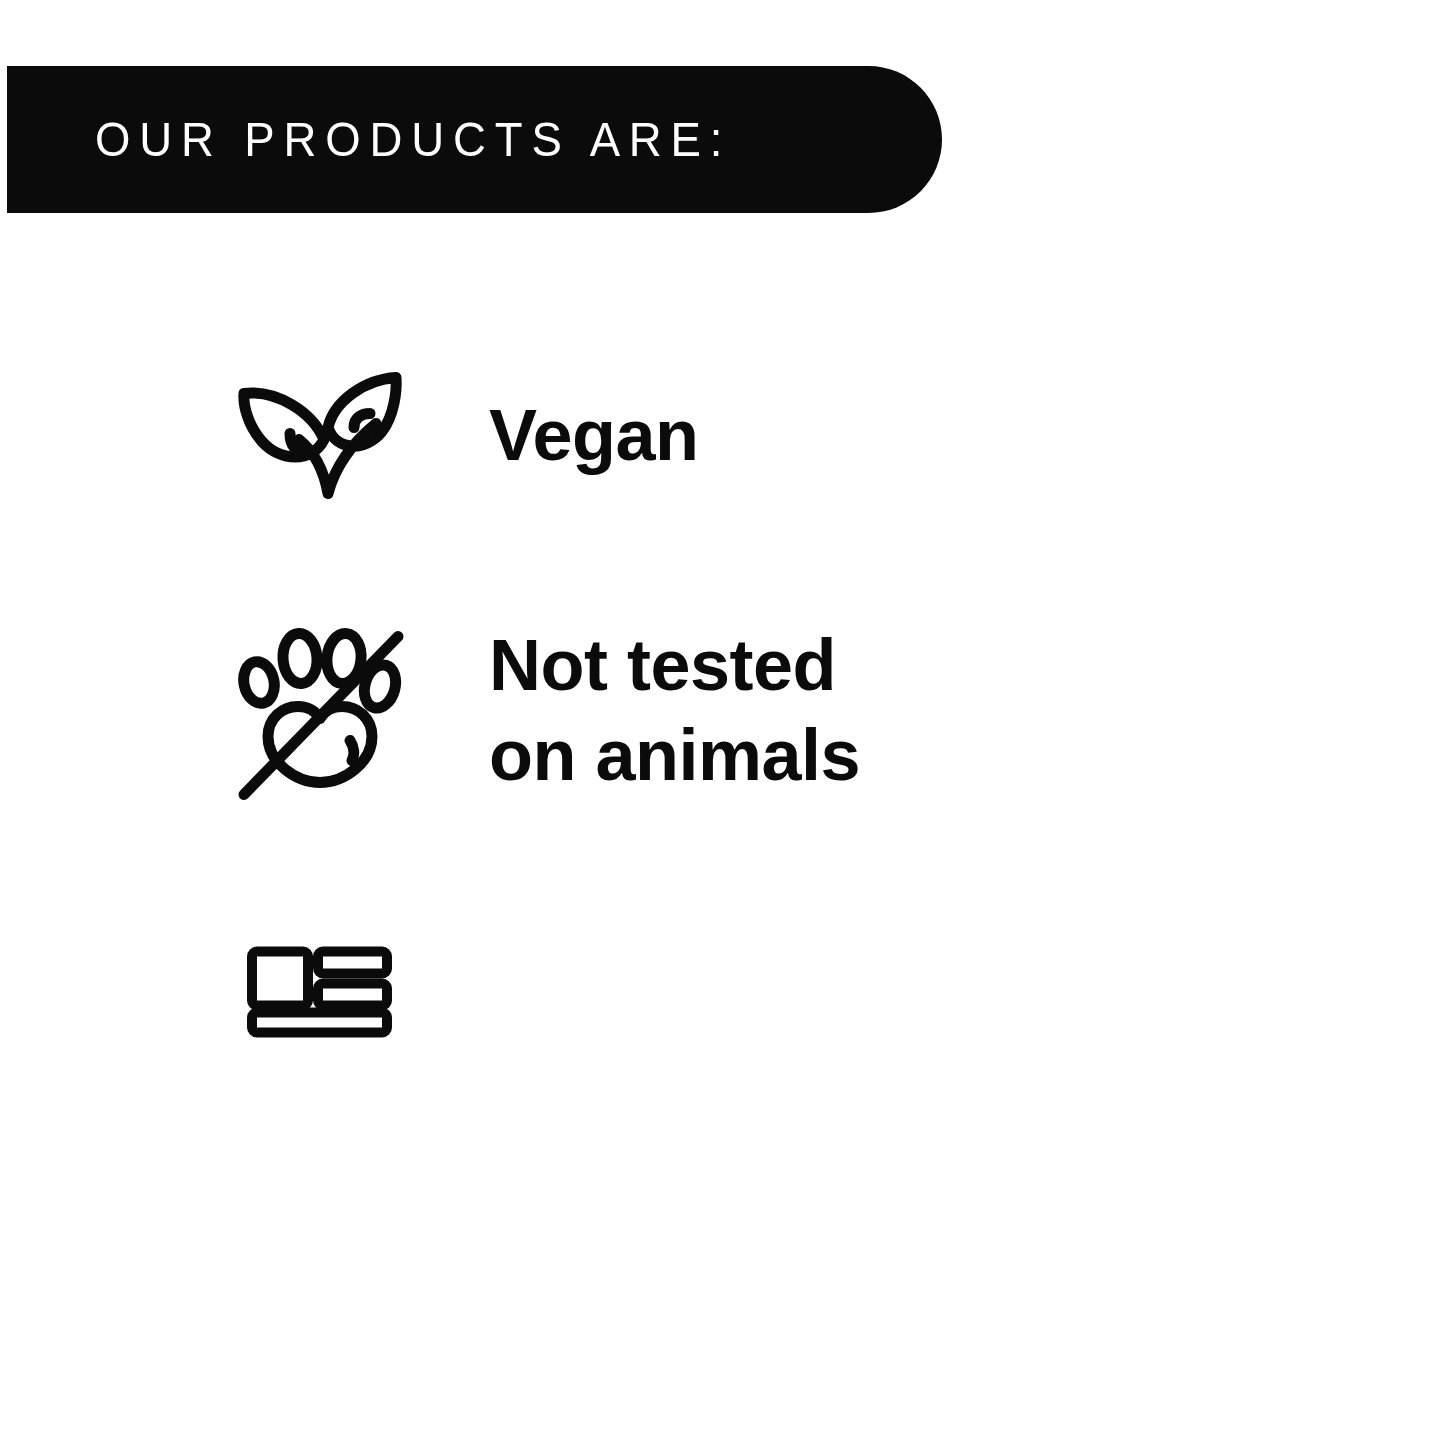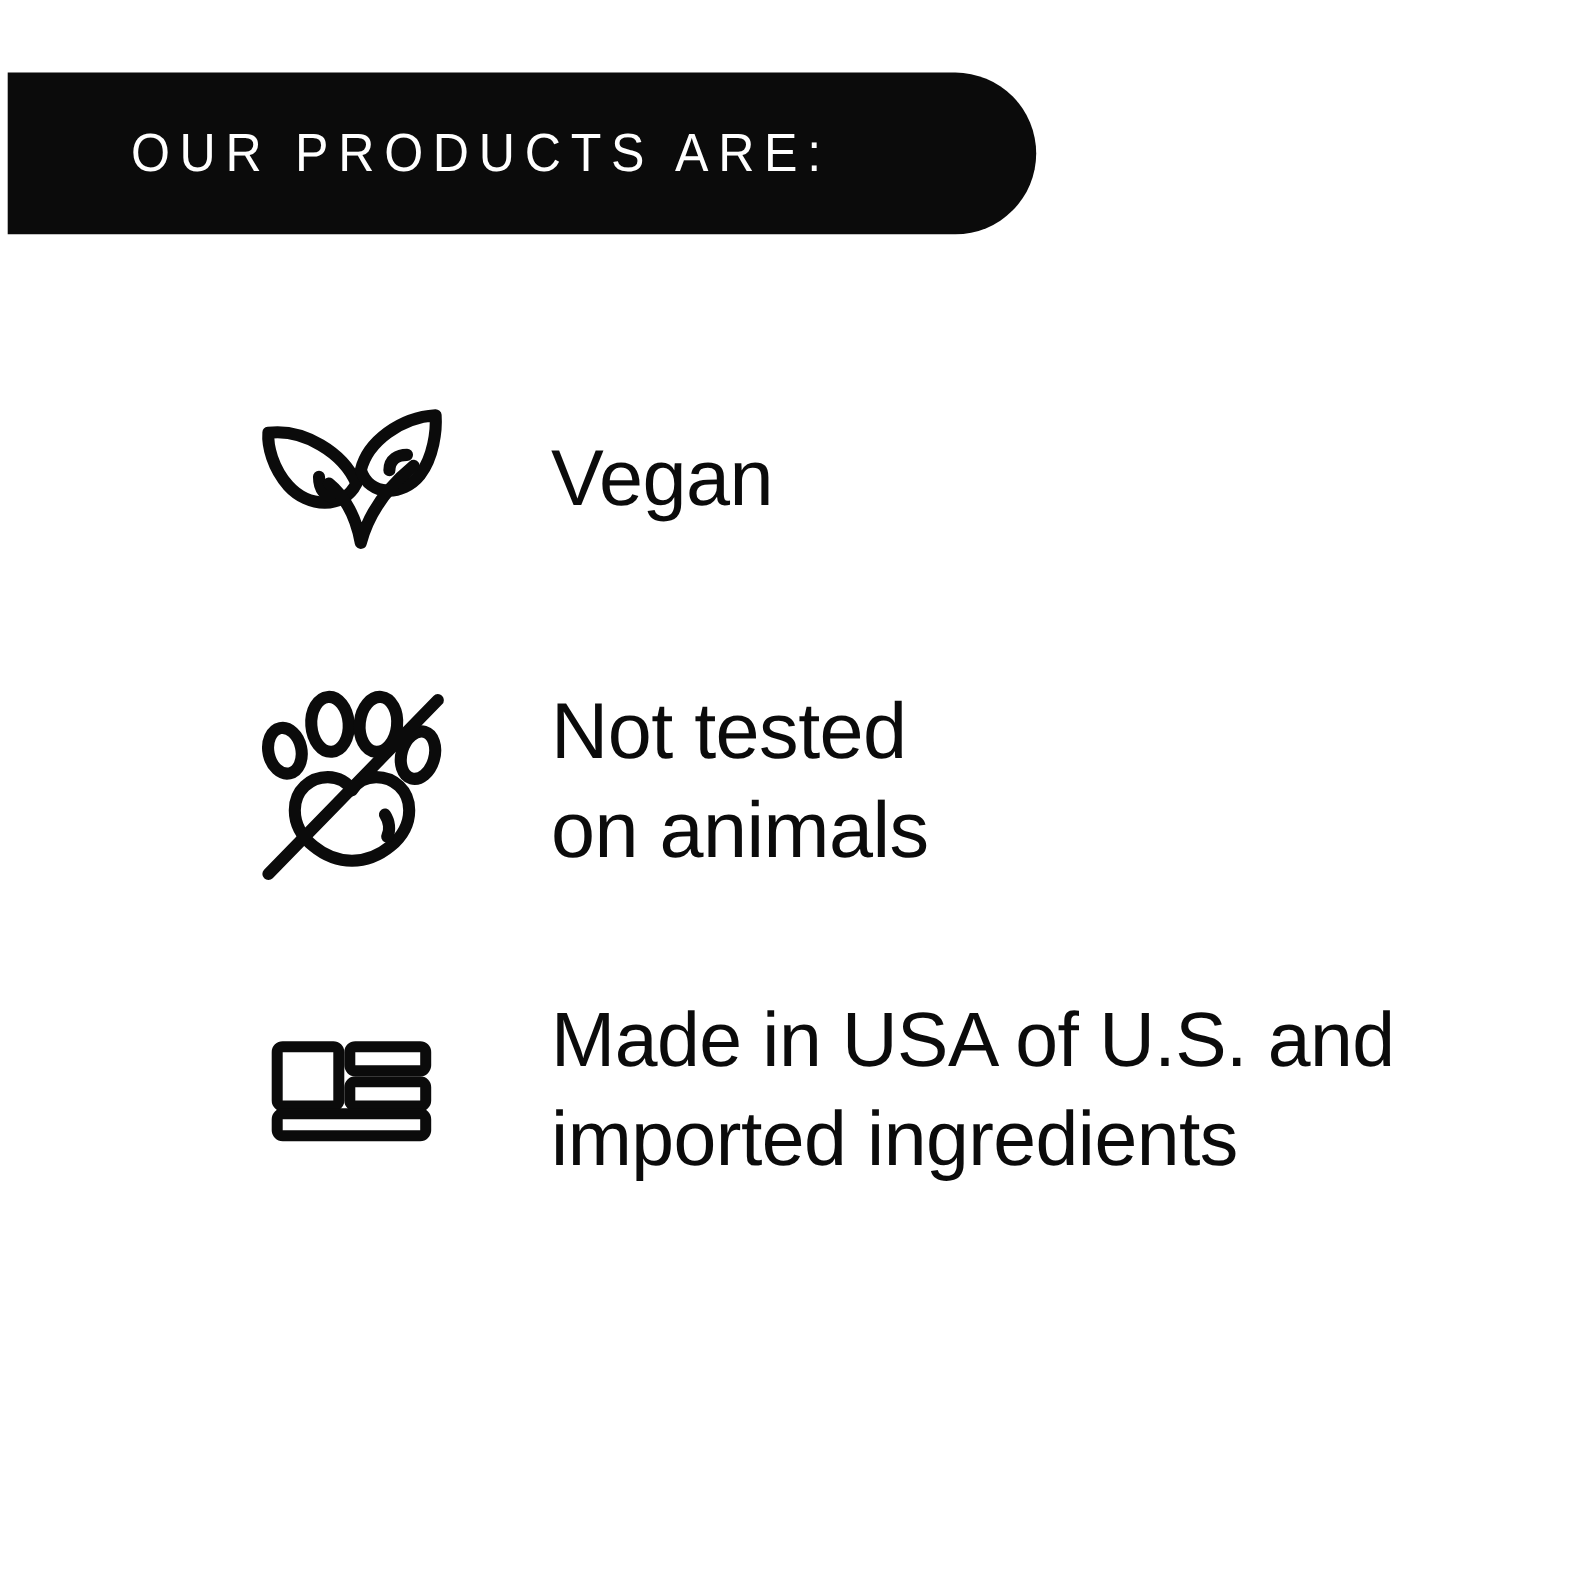--- a/index.html
+++ b/index.html
@@ -24,21 +24,21 @@
     position: absolute;
     left: 7px;
     top: 66px;
     width: 935px;
     height: 147px;
     background: #0b0b0b;
     border-radius: 0 74px 74px 0;
     display: flex;
     align-items: center;
     box-sizing: border-box;
-    padding-left: 112px;
+    padding-left: 88px;
   }
   .banner-title {
     color: #ffffff;
     font-family: "Liberation Sans", sans-serif;
     font-size: 49px;
     font-weight: 500;
     letter-spacing: 9.5px;
     line-height: 1;
     white-space: nowrap;
     transform: scaleX(0.93);
@@ -73,26 +73,25 @@
     display: block;
     overflow: visible;
   }
   .feature-label {
     position: absolute;
     left: 489px;
     top: 50%;
     transform: translateY(-50%);
     color: #0b0b0b;
     font-family: "Liberation Sans", sans-serif;
-    font-weight: 400;
+    font-weight: 700;
     font-size: 72px;
     line-height: 90px;
     letter-spacing: -0.5px;
     white-space: pre-line;
-    margin-left: 12px;
   }
   .feature-label.wide {
     font-size: 70px;
   }
 
   
   #row-vegan { height: 270px; }
   #row-cruelty-free { height: 280px; }
   #row-derm { height: 275px; }
   #row-usa { height: 280px; }
@@ -161,18 +160,16 @@
 
           <rect x="5" y="5" width="56" height="54" rx="5"></rect>
 
           <rect x="71" y="5" width="69" height="22" rx="5"></rect>
 
           <rect x="71" y="37" width="69" height="22" rx="5"></rect>
 
           <rect x="5" y="66" width="135" height="20" rx="5"></rect>
         </svg>
       </div>
-      <div class="feature-label wide">Made in USA of U.S. and
-imported ingredients</div>
     </div>
 
   </div>
 </div>
 
 </body></html>

